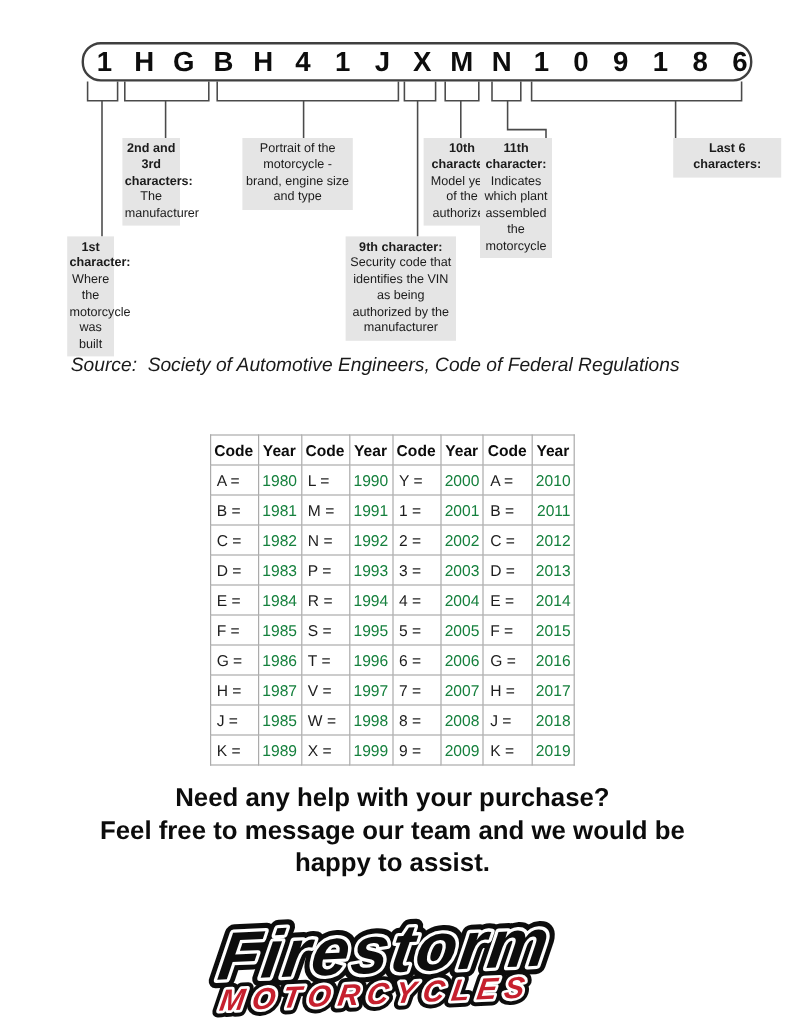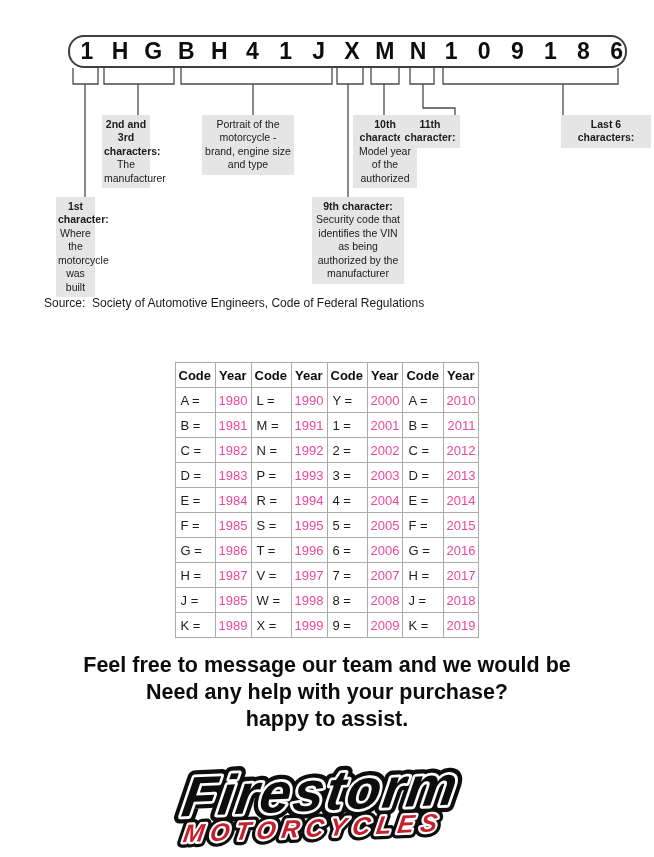--- a/index.html
+++ b/index.html
@@ -20,38 +20,38 @@
   .connectors { position: absolute; left: 0; top: 0; width: 654px; height: 340px; }
 
   .callout {
     position: absolute; background: #e5e5e5; color: #1b1b1b;
     text-align: center; font-size: 10.5px; line-height: 1.28; padding: 3px 2px;
   }
   .callout .t { font-weight: bold; }
   .co-1 { left: 56px;  top: 197px; width: 39px; }
   .co-2 { left: 102px; top: 115px; width: 48px; }
   .co-3 { left: 202px; top: 115px; width: 92px; }
-  .co-4 { left: 312px; top: 197px; width: 92px; }
+  .co-4 { left: 288px; top: 197px; width: 92px; }
   .co-5 { left: 353px; top: 115px; width: 64px; }
   .co-6 { left: 400px; top: 115px; width: 60px; }
   .co-7 { left: 517px; top: 115px; width: 90px; margin-left: 44px; }
 
   .source-note {
-    position: absolute; left: 44px; top: 296px;
-    font-size: 12px; color: #1a1a1a; white-space: pre;
+    position: absolute; left: 59px; top: 296px;
+    font-size: 16px; color: #1a1a1a; white-space: pre; font-style: italic;
   }
 
   
   .year-table { border-collapse: collapse; margin: 22px auto 0 auto; }
   .year-table th, .year-table td {
     border: 1px solid #ababab; font-size: 13px; height: 25px; vertical-align: middle;
   }
   .year-table th { font-weight: bold; text-align: left; padding: 2px 4px 2px 3px; color: #0c0c0c; }
   .year-table td.cd { width: 38px; text-align: left; padding-left: 5px; color: #1d1d1d; }
-  .year-table td.yr { width: 35px; text-align: right; padding-right: 3px; color: #ec4899; }
+  .year-table td.yr { width: 35px; text-align: right; padding-right: 3px; color: #15803d; }
 
   
   .help {
     margin-top: 14px; text-align: center; font-weight: bold;
     font-size: 21.5px; line-height: 1.26; color: #0c0c0c;
   }
 
   
   .logo-wrap { margin-top: 30px; display: flex; justify-content: center; }
 </style>
@@ -113,20 +113,21 @@
     <div class="callout co-4">
       <div class="t">9th character:</div>
       <div class="b">Security code that identifies the VIN as being authorized by the manufacturer</div>
     </div>
     <div class="callout co-5">
       <div class="t">10th character:</div>
       <div class="b">Model year of the authorized</div>
     </div>
     <div class="callout co-6">
       <div class="t">11th character:</div>
+      <div class="b">Indicates which plant assembled the motorcycle</div>
     </div>
     <div class="callout co-7">
       <div class="t">Last 6 characters:</div>
     </div>
 
     <div class="source-note">Source:  Society of Automotive Engineers, Code of Federal Regulations</div>
   </div>
 
   <table class="year-table">
     <thead>
@@ -239,22 +240,22 @@
           <td class="yr">1999</td>
           <td class="cd">9 =</td>
           <td class="yr">2009</td>
           <td class="cd">K =</td>
           <td class="yr">2019</td>
         </tr>
       </tbody>
   </table>
 
   <div class="help">
+    <div>Need any help with your purchase?</div>
     <div>Feel free to message our team and we would be</div>
-    <div>Need any help with your purchase?</div>
     <div>happy to assist.</div>
   </div>
 
   <div class="logo-wrap">
     <svg width="356" height="90" viewBox="0 0 356 90">
       <g transform="rotate(-2.5 178 45)">
         <g transform="translate(22,0) skewX(-11)" font-family="Liberation Sans, DejaVu Sans, sans-serif" font-weight="bold" font-style="italic" text-anchor="start">
 
           <text x="18" y="47" font-size="56" letter-spacing="2" stroke="#0d0d0d" stroke-width="14" stroke-linejoin="round" fill="none">Firestorm</text>
           <text x="24" y="73" font-size="25" letter-spacing="6" stroke="#0d0d0d" stroke-width="11" stroke-linejoin="round" fill="none">MOTORCYCLES</text>

